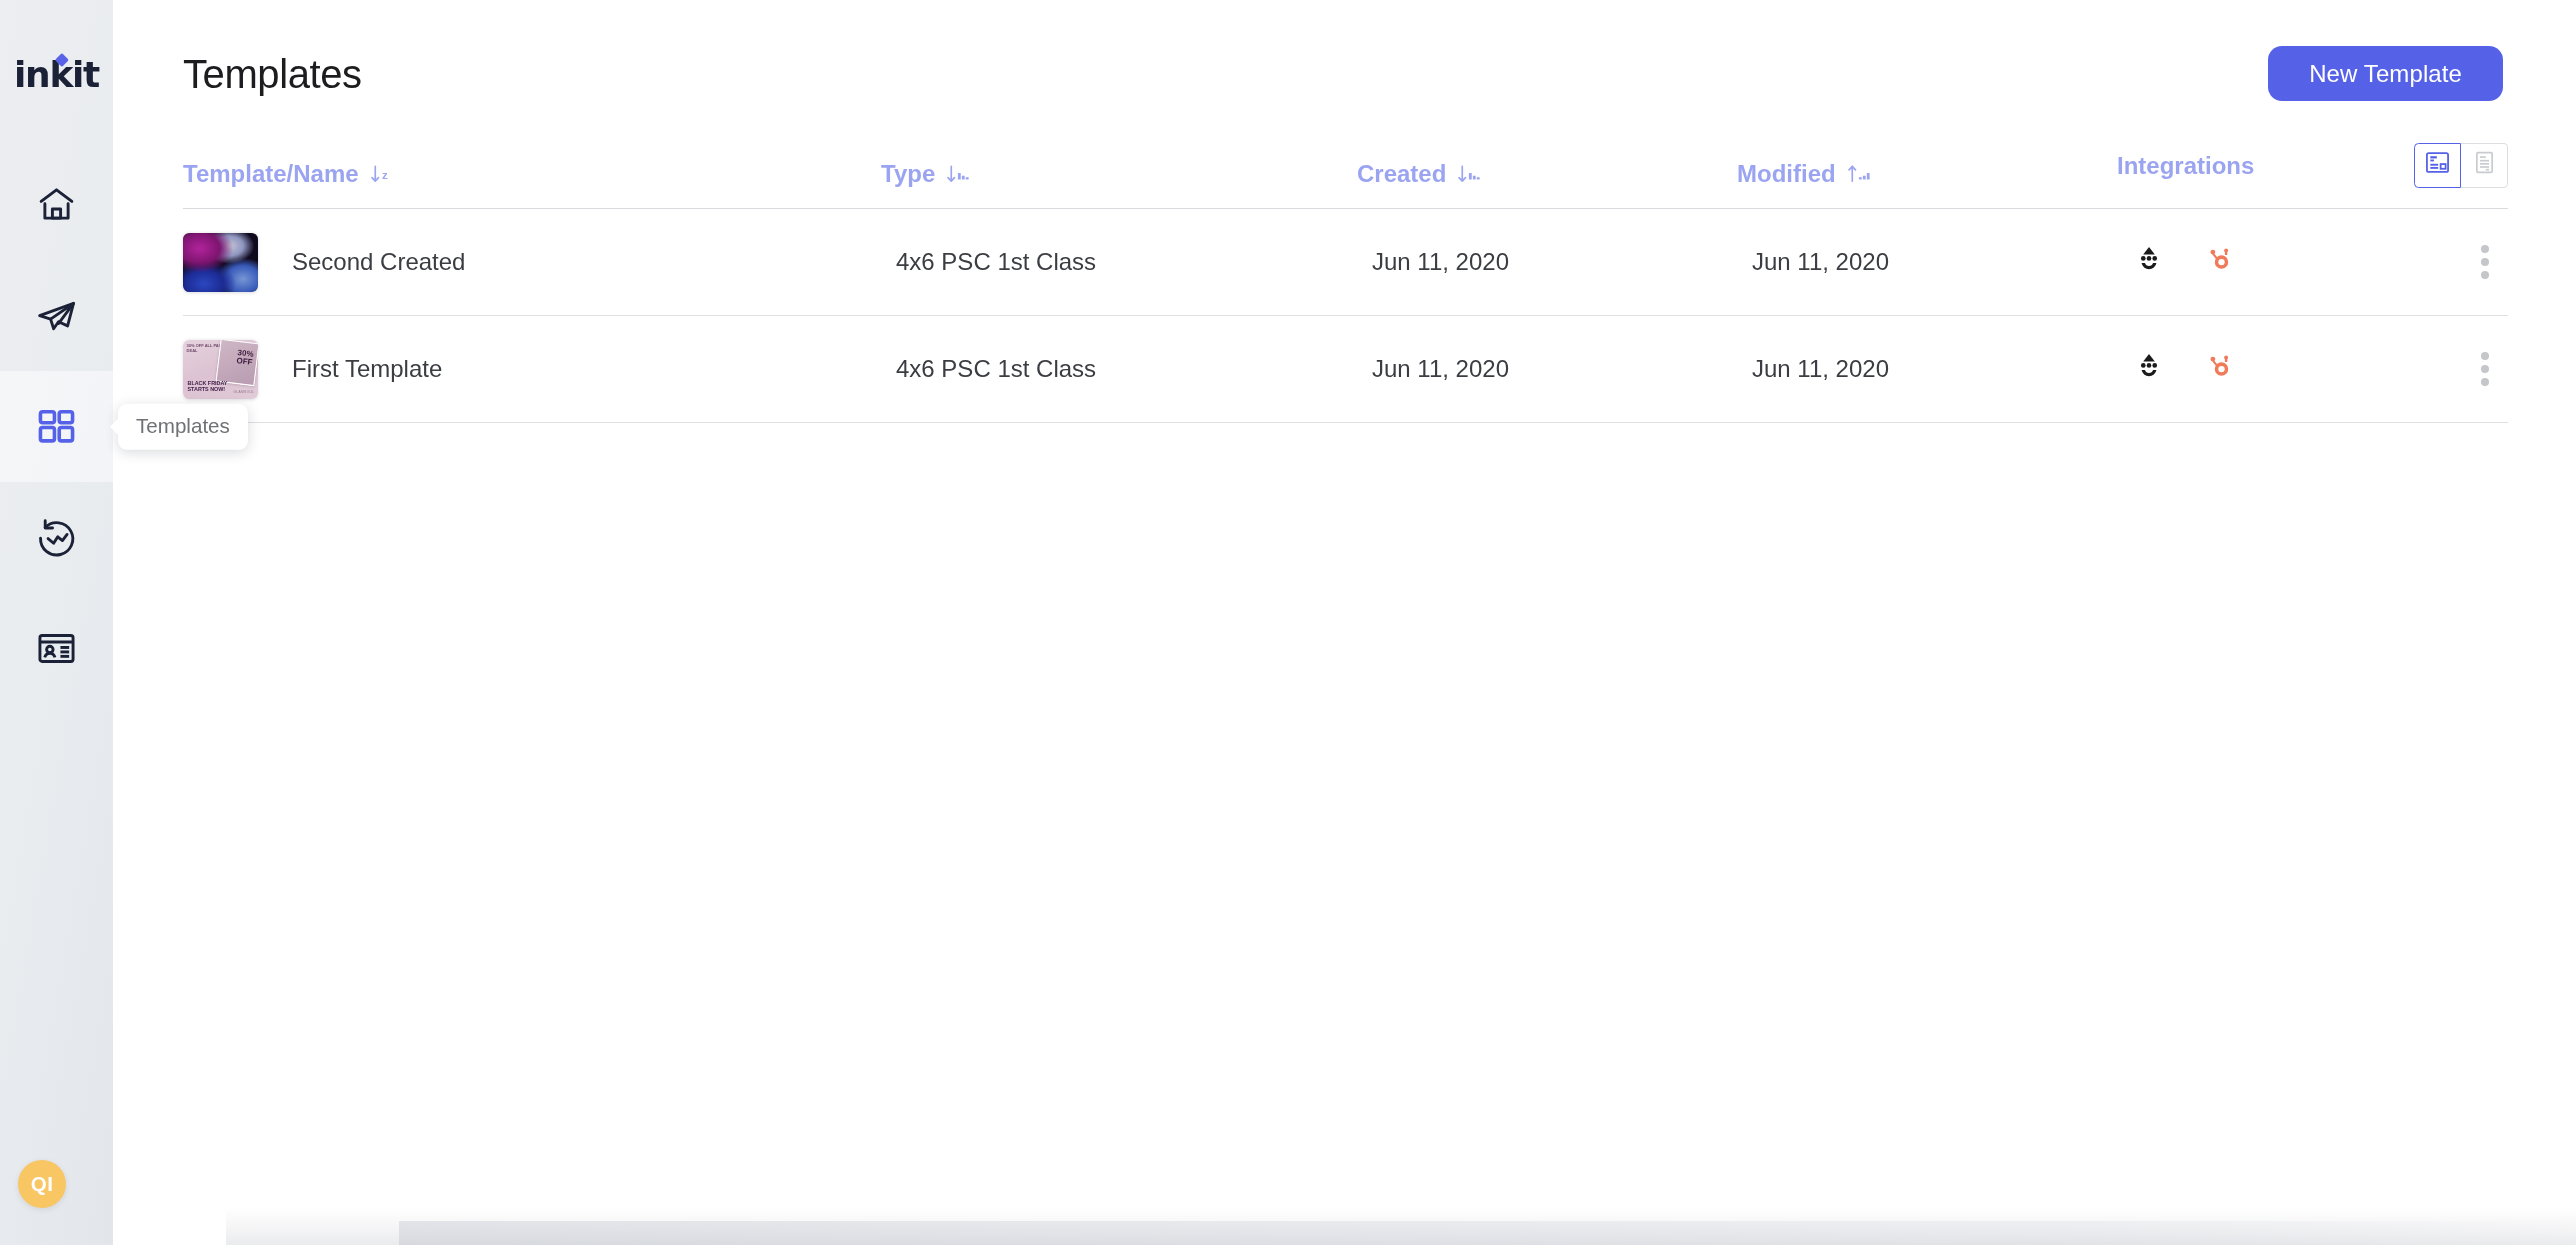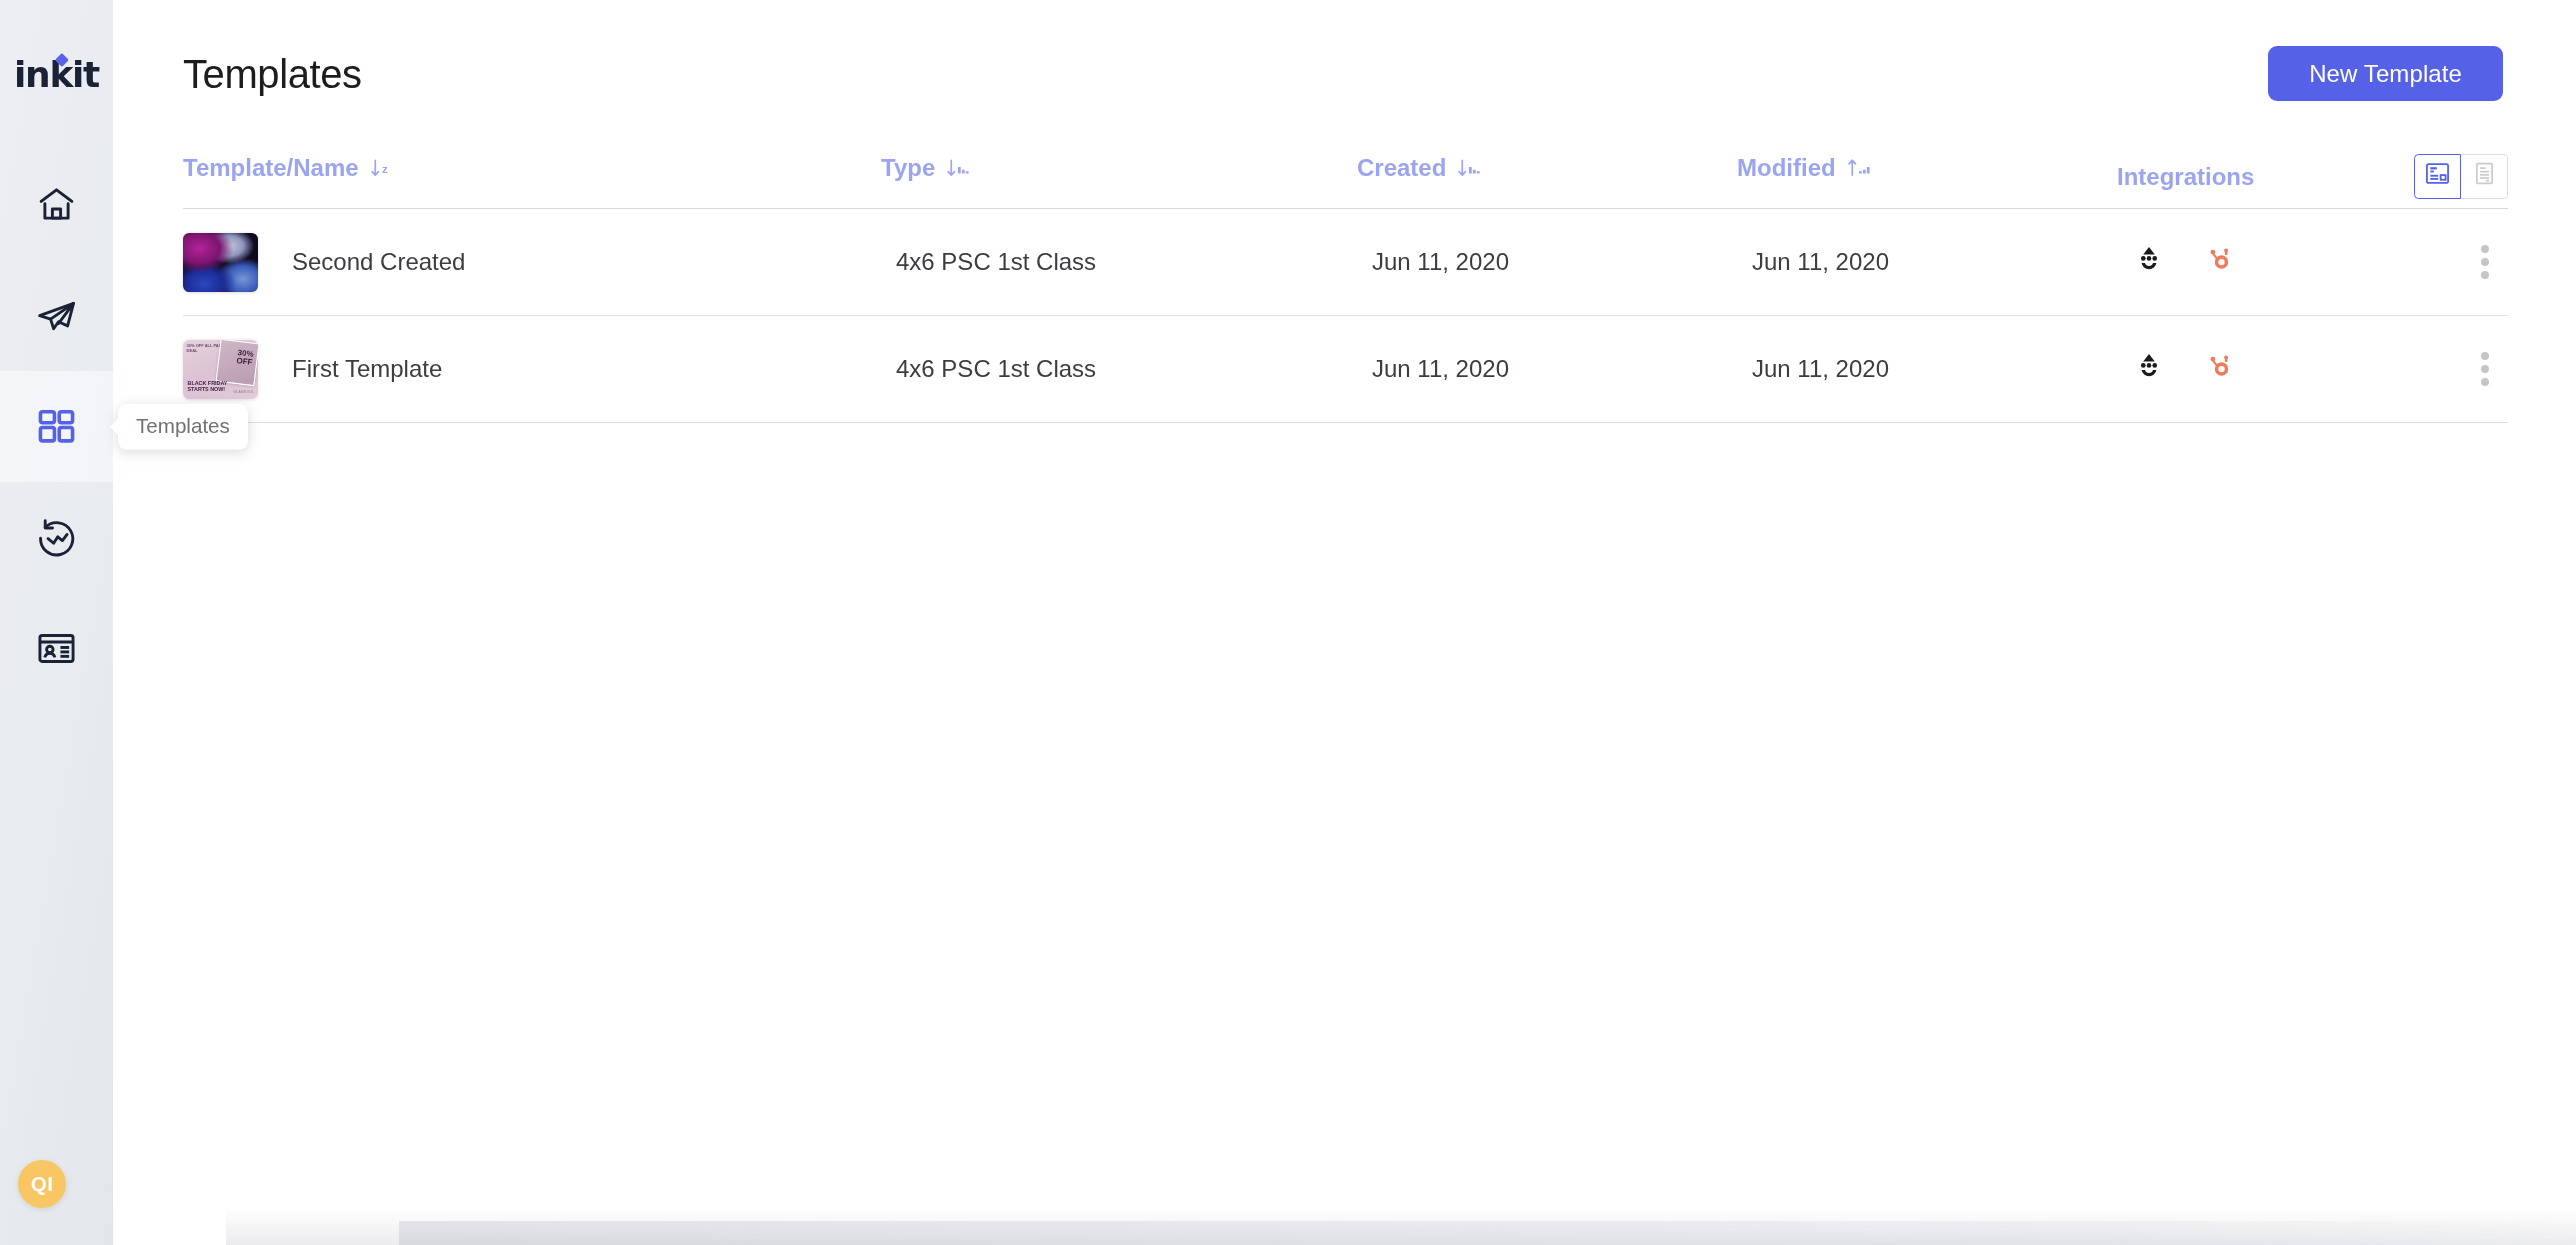--- a/index.html
+++ b/index.html
@@ -170,37 +170,37 @@
     top: 50%;
     transform: translateY(-50%);
     pointer-events: none;
   }
 
   .new-template-btn {
     margin-left: auto;
     background: #5562e8;
     color: #ffffff;
     border: none;
-    border-radius: 9px;
+    border-radius: 14px;
     height: 55px;
     padding: 0 41px;
     font-size: 24px;
     font-family: "Liberation Sans", sans-serif;
     cursor: pointer;
     letter-spacing: 0.1px;
   }
 
   
   .table {
     padding: 0 68px 0 70px;
     margin-top: 54px;
   }
   .thead {
     display: flex;
-    align-items: flex-start;
+    align-items: flex-end;
     height: 55px;
     border-bottom: 1.8px solid #d9dadd;
     padding-bottom: 19.7px;
   }
   .th {
     color: #9ba4f0;
     font-size: 24px;
     font-weight: 700;
     display: flex;
     align-items: center;

